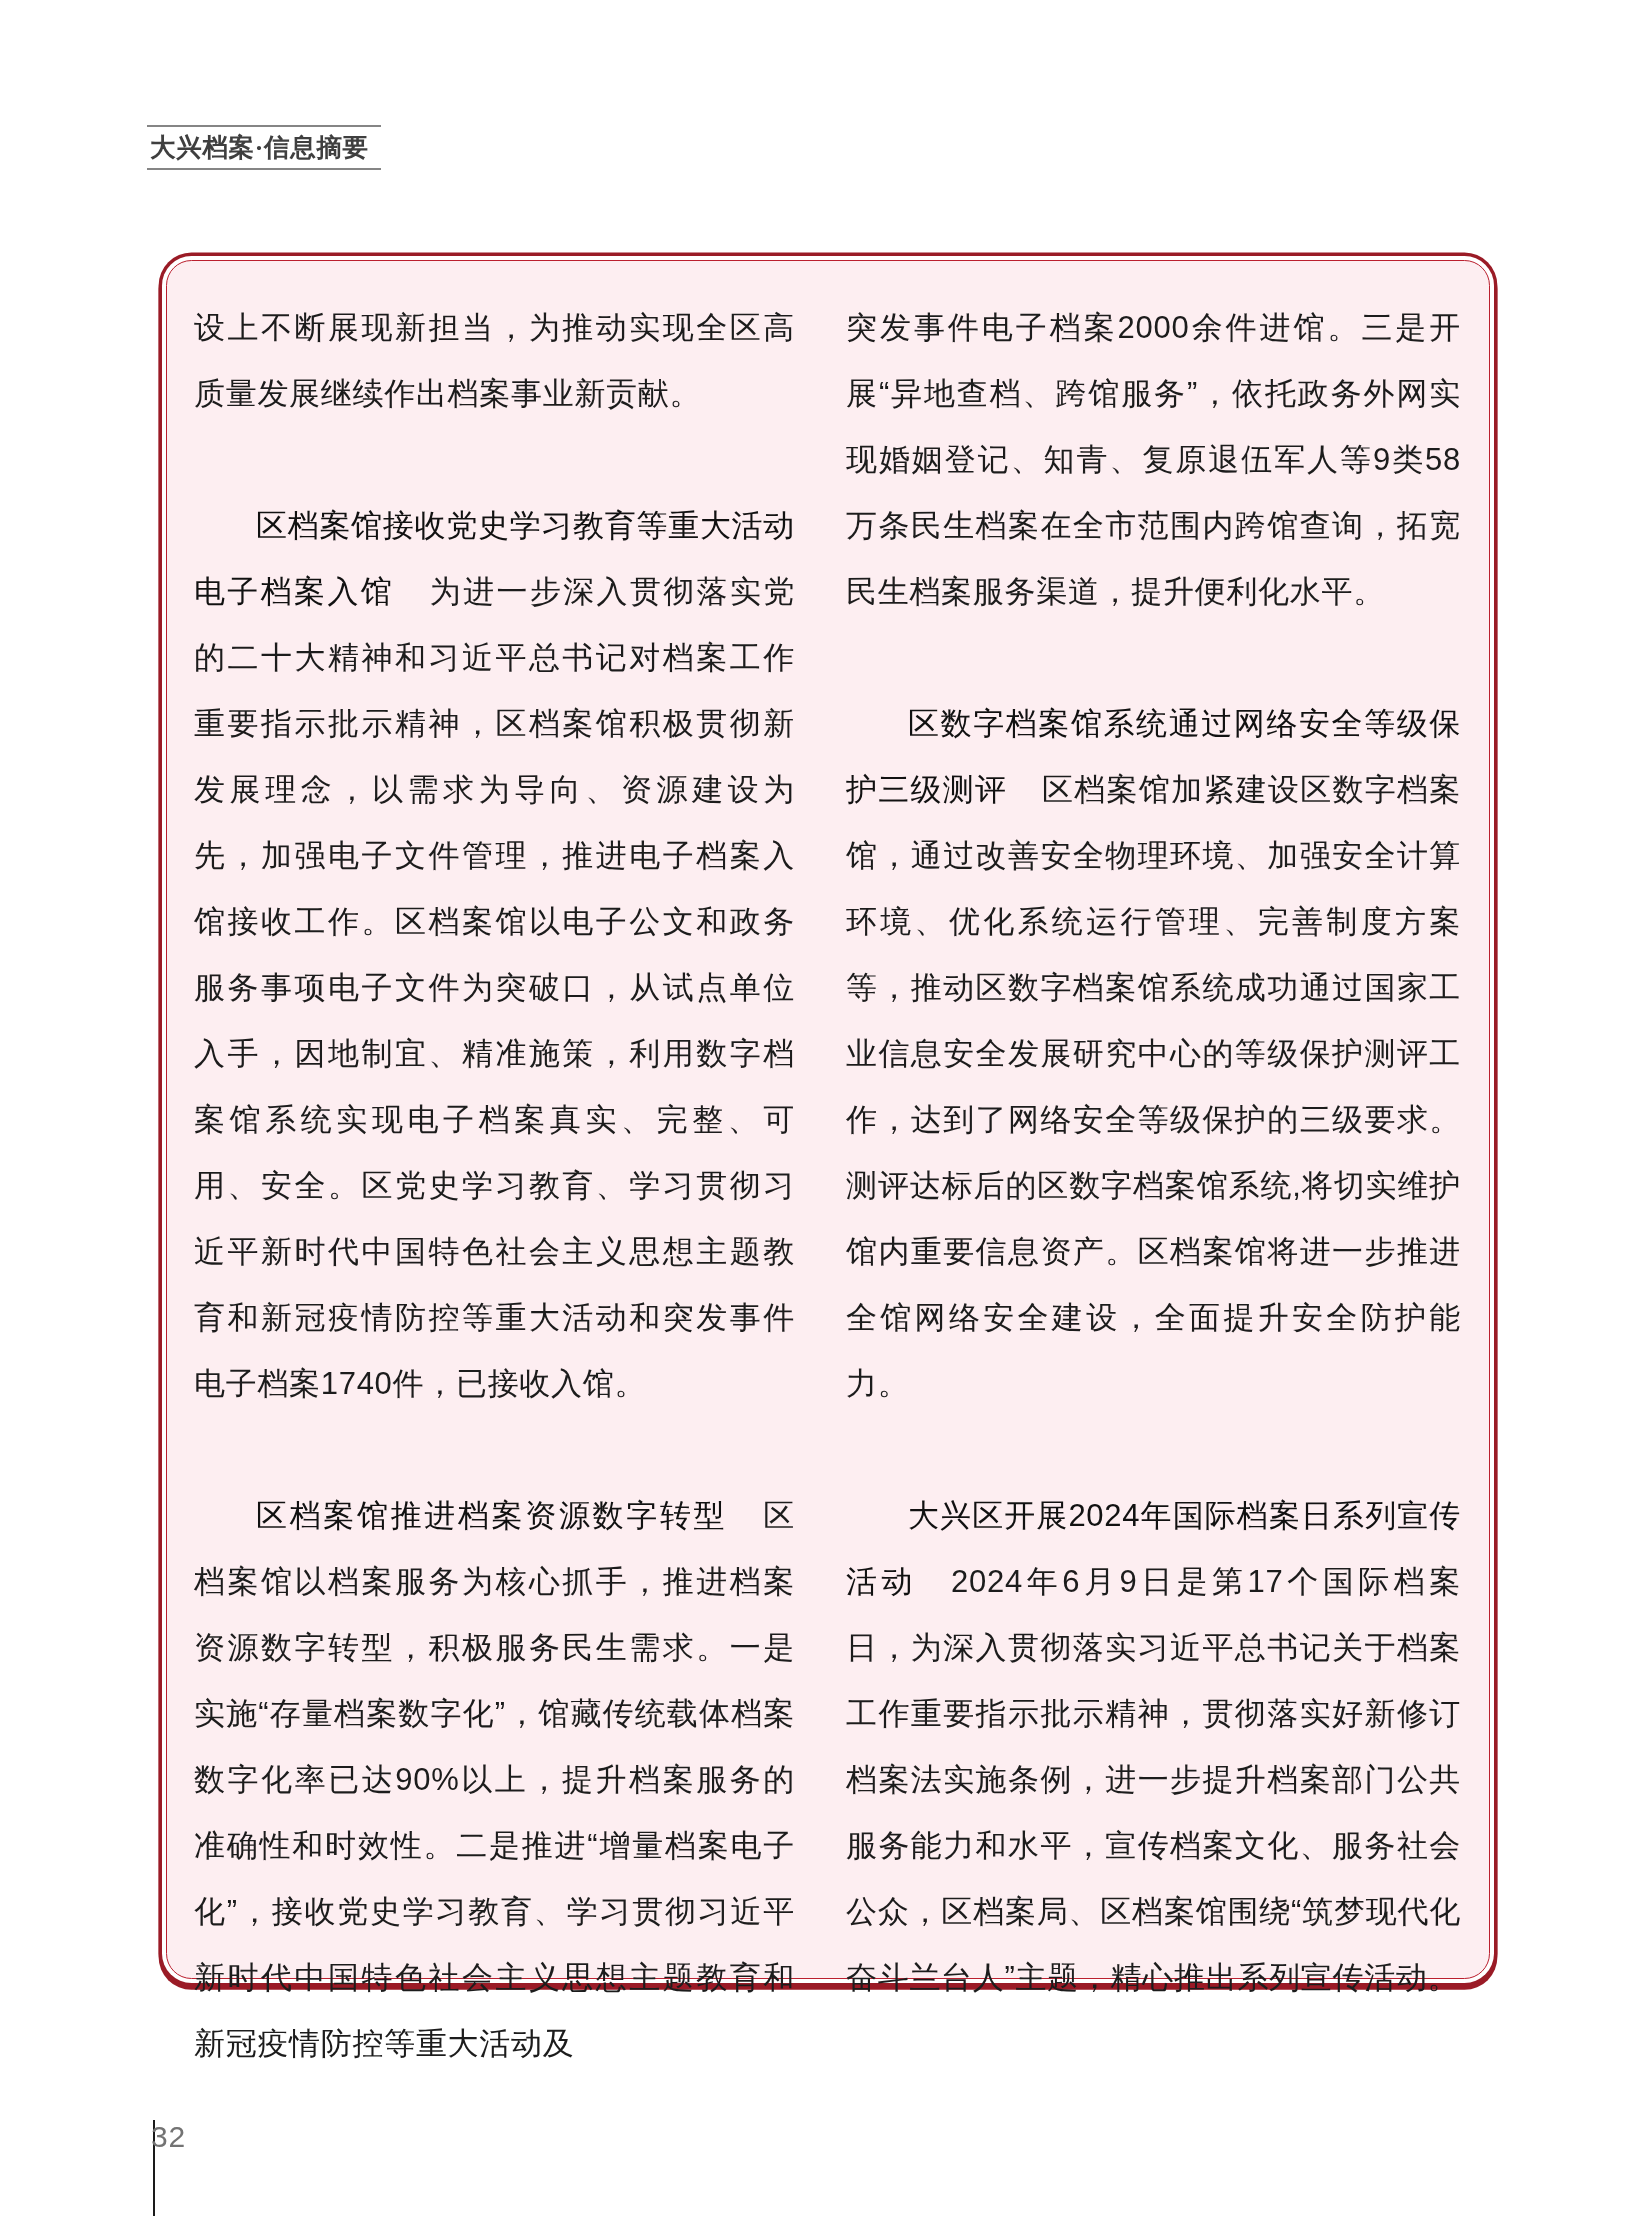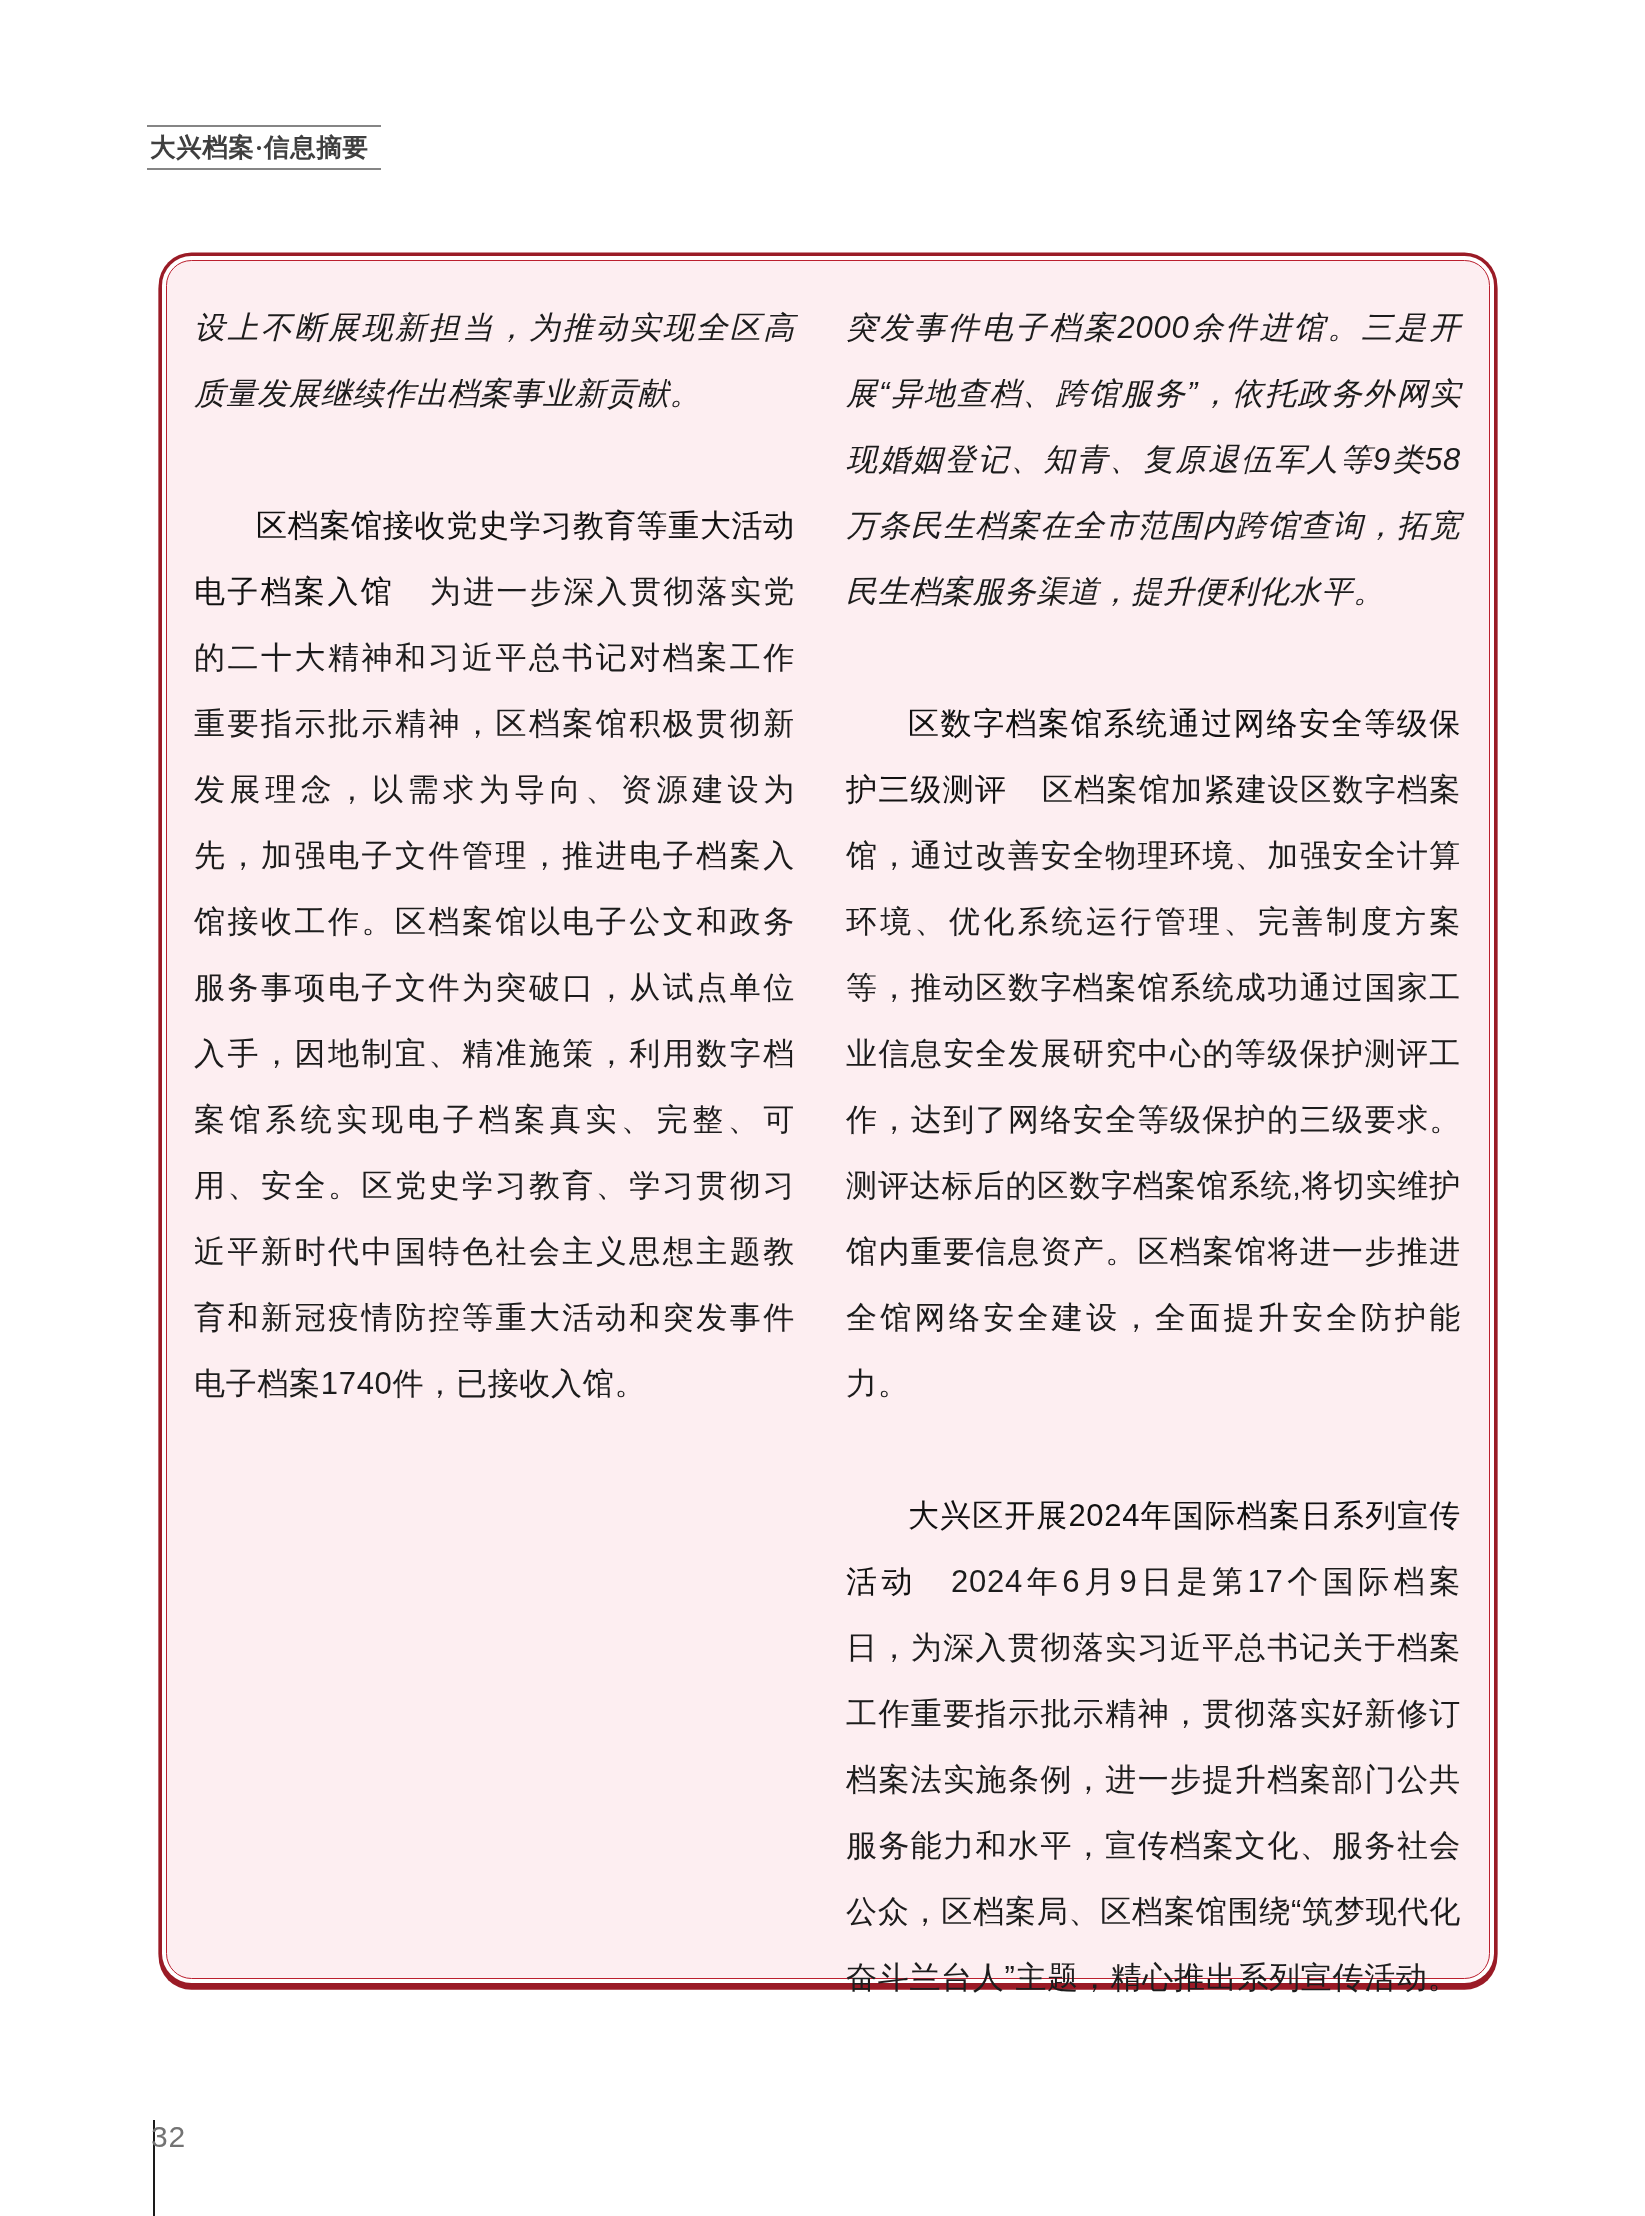--- a/index.html
+++ b/index.html
@@ -63,21 +63,21 @@
   .para {
     margin: 0;
     font-size: 31px;
     line-height: 66px;
     letter-spacing: 0.7px;
     color: #1c1c1c;
     text-align: justify;
     text-justify: inter-character;
     text-indent: 2em;
   }
-  .para.no-indent { text-indent: 0; font-style: italic; }
+  .para.no-indent { text-indent: 0; }
   .para + .para { margin-top: 66px; }
   .para-heading { font-weight: 400; color: #111111; }
   .hgap { display: inline-block; width: 1.1em; }
   
   .spine-rule {
     position: absolute;
     left: 153px;
     top: 2120px;
     width: 2px;
     height: 97px;
@@ -100,20 +100,21 @@
 
   <div class="header-rule top"></div>
   <div class="header-title">大兴档案·信息摘要</div>
   <div class="header-rule bottom"></div>
 
   <div class="content-box">
 
     <div class="col left">
       <p class="para no-indent"><span>设上不断展现新担当，为推动实现全区高质量发展继续作出档案事业新贡献。</span></p>
       <p class="para"><span class="para-heading">区档案馆接收党史学习教育等重大活动电子档案入馆</span><span class="hgap"></span><span>为进一步深入贯彻落实党的二十大精神和习近平总书记对档案工作重要指示批示精神，区档案馆积极贯彻新发展理念，以需求为导向、资源建设为先，加强电子文件管理，推进电子档案入馆接收工作。区档案馆以电子公文和政务服务事项电子文件为突破口，从试点单位入手，因地制宜、精准施策，利用数字档案馆系统实现电子档案真实、完整、可用、安全。区党史学习教育、学习贯彻习近平新时代中国特色社会主义思想主题教育和新冠疫情防控等重大活动和突发事件电子档案1740件，已接收入馆。</span></p>
+      <p class="para"><span class="para-heading">区档案馆推进档案资源数字转型</span><span class="hgap"></span><span>区档案馆以档案服务为核心抓手，推进档案资源数字转型，积极服务民生需求。一是实施“存量档案数字化”，馆藏传统载体档案数字化率已达90%以上，提升档案服务的准确性和时效性。二是推进“增量档案电子化”，接收党史学习教育、学习贯彻习近平新时代中国特色社会主义思想主题教育和新冠疫情防控等重大活动及</span></p>
     </div>
 
     <div class="col right">
       <p class="para no-indent"><span>突发事件电子档案2000余件进馆。三是开展“异地查档、跨馆服务”，依托政务外网实现婚姻登记、知青、复原退伍军人等9类58万条民生档案在全市范围内跨馆查询，拓宽民生档案服务渠道，提升便利化水平。</span></p>
       <p class="para"><span class="para-heading">区数字档案馆系统通过网络安全等级保护三级测评</span><span class="hgap"></span><span>区档案馆加紧建设区数字档案馆，通过改善安全物理环境、加强安全计算环境、优化系统运行管理、完善制度方案等，推动区数字档案馆系统成功通过国家工业信息安全发展研究中心的等级保护测评工作，达到了网络安全等级保护的三级要求。测评达标后的区数字档案馆系统,将切实维护馆内重要信息资产。区档案馆将进一步推进全馆网络安全建设，全面提升安全防护能力。</span></p>
       <p class="para"><span class="para-heading">大兴区开展2024年国际档案日系列宣传活动</span><span class="hgap"></span><span>2024年6月9日是第17个国际档案日，为深入贯彻落实习近平总书记关于档案工作重要指示批示精神，贯彻落实好新修订档案法实施条例，进一步提升档案部门公共服务能力和水平，宣传档案文化、服务社会公众，区档案局、区档案馆围绕“筑梦现代化 奋斗兰台人”主题，精心推出系列宣传活动。</span></p>
     </div>
 
   </div>
 

